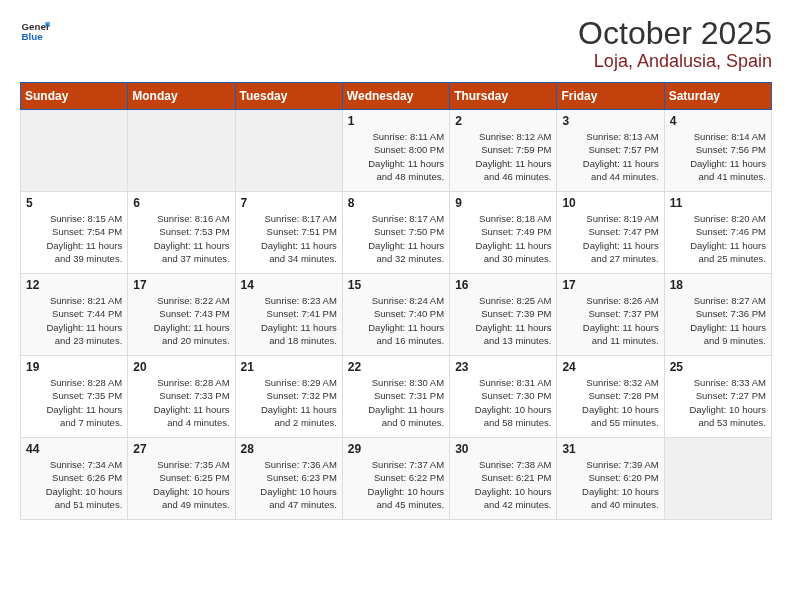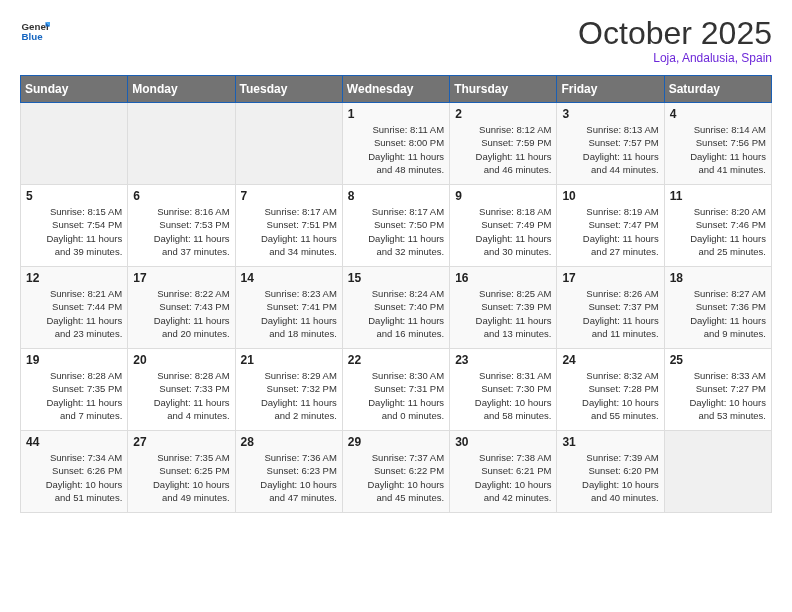--- a/index.html
+++ b/index.html
@@ -35,30 +35,30 @@
       text-align: right;
     }
     .calendar-title {
       font-size: 32px;
       font-weight: normal;
       color: #333;
       line-height: 1.1;
       margin-left: 20px;
     }
     .calendar-subtitle {
-      font-size: 12px;
-      color: #6d28d9;
+      font-size: 18px;
+      color: #7f1d1d;
     }
     .calendar {
       width: 100%;
       border-collapse: collapse;
       border: 1px solid #ccc;
     }
     .calendar th {
-      background: #737373;
+      background: #c2410c;
       color: #fff;
       font-size: 12px;
       font-weight: bold;
       padding: 6px 4px;
       text-align: left;
       border: 1px solid #1a5fb4;
     }
     .calendar td {
       vertical-align: top;
       border: 1px solid #ddd;

